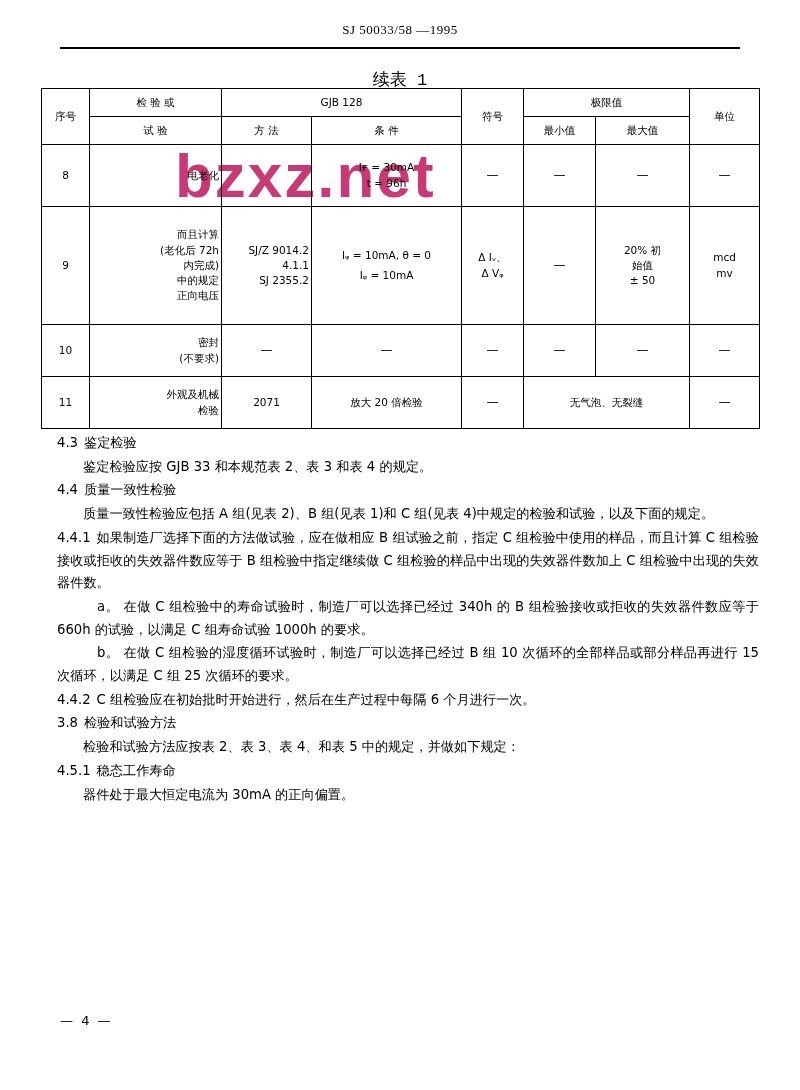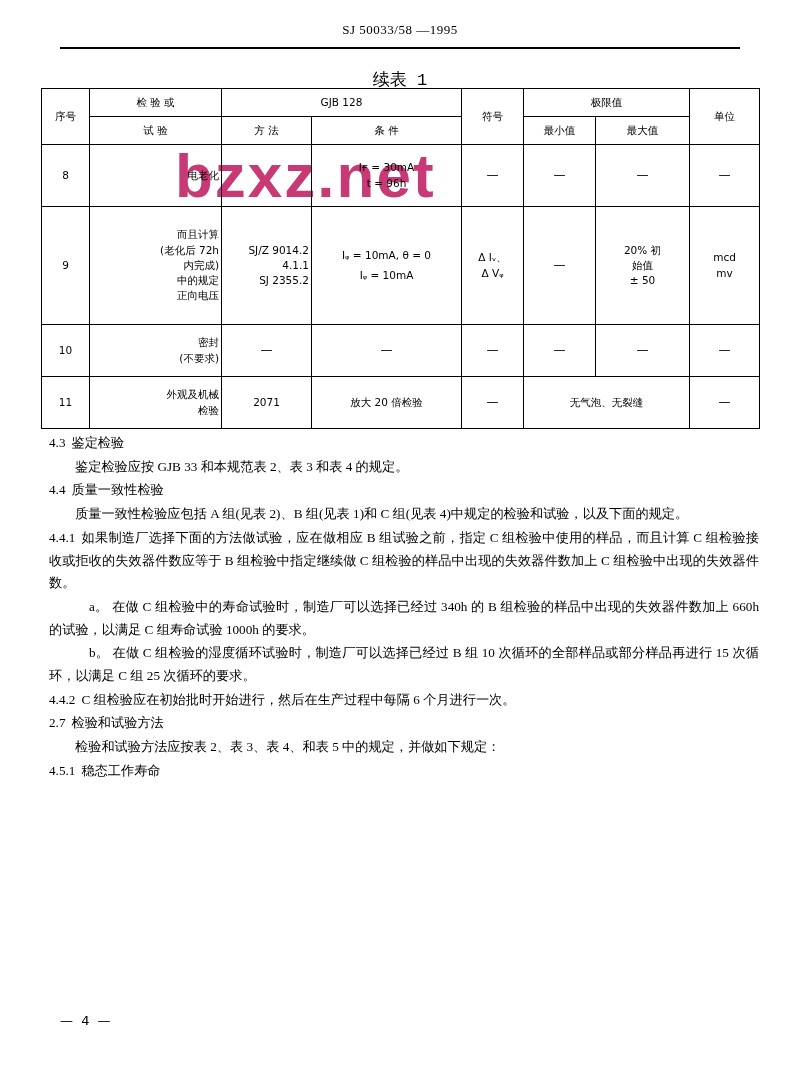--- a/index.html
+++ b/index.html
@@ -99,23 +99,22 @@
   .content {
     position: absolute;
     top: 432px;
     left: 41px;
     width: 718px;
     font-size: 13.2px;
     line-height: 1.72;
     font-family: "DejaVu Sans", sans-serif;
   }
   .content p {
-    margin: 0 0 1px 8px;
+    margin: 0 0 1px 16px;
     text-align: justify;
-    font-family: Liberation Serif, serif;
   }
   .p-indent { text-indent: 26px; }
   .p-indent2 { text-indent: 40px; }
   .sec-head { margin-top: 2px; }
   .num { margin-right: 6px; }
   
   .footer {
     position: absolute;
     top: 1013px;
     left: 60px;
@@ -241,23 +240,24 @@
       </tr>
     </tbody>
   </table>
 
   <div class="content">
     <p class="sec-head"><span class="num">4.3</span><span>鉴定检验</span></p>
     <p class="p-indent">鉴定检验应按 GJB 33 和本规范表 2、表 3 和表 4 的规定。</p>
     <p class="sec-head"><span class="num">4.4</span><span>质量一致性检验</span></p>
     <p class="p-indent">质量一致性检验应包括 A 组(见表 2)、B 组(见表 1)和 C 组(见表 4)中规定的检验和试验，以及下面的规定。</p>
     <p><span class="num">4.4.1</span><span>如果制造厂选择下面的方法做试验，应在做相应 B 组试验之前，指定 C 组检验中使用的样品，而且计算 C 组检验接收或拒收的失效器件数应等于 B 组检验中指定继续做 C 组检验的样品中出现的失效器件数加上 C 组检验中出现的失效器件数。</span></p>
-    <p class="p-indent2">a。 在做 C 组检验中的寿命试验时，制造厂可以选择已经过 340h 的 B 组检验的样品中出现的失效器件数加上 660h 的试验，以满足 C 组寿命试验 1000h 的要求。</p>
+    <p class="p-indent2">a。 在做 C 组检验中的寿命试验时，制造厂可以选择已经过 340h 的 B 组检验接收或拒收的失效器件数应等于 660h 的试验，以满足 C 组寿命试验 1000h 的要求。</p>
     <p class="p-indent2">b。 在做 C 组检验的湿度循环试验时，制造厂可以选择已经过 B 组 10 次循环的全部样品或部分样品再进行 15 次循环，以满足 C 组 25 次循环的要求。</p>
     <p><span class="num">4.4.2</span><span>C 组检验应在初始批时开始进行，然后在生产过程中每隔 6 个月进行一次。</span></p>
-    <p class="sec-head"><span class="num">2.7</span><span>检验和试验方法</span></p>
+    <p class="sec-head"><span class="num">3.8</span><span>检验和试验方法</span></p>
     <p class="p-indent">检验和试验方法应按表 2、表 3、表 4、和表 5 中的规定，并做如下规定：</p>
     <p class="sec-head"><span class="num">4.5.1</span><span>稳态工作寿命</span></p>
+    <p class="p-indent">器件处于最大恒定电流为 30mA 的正向偏置。</p>
   </div>
 
   <div class="footer">— 4 —</div>
 
 </div>
 
 </body></html>

